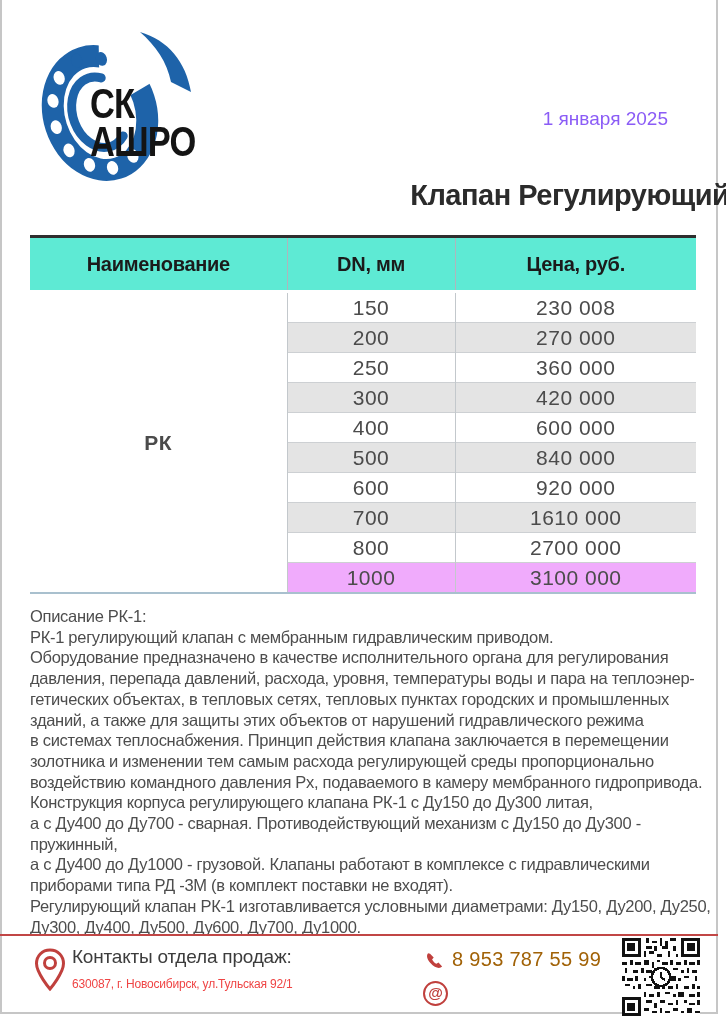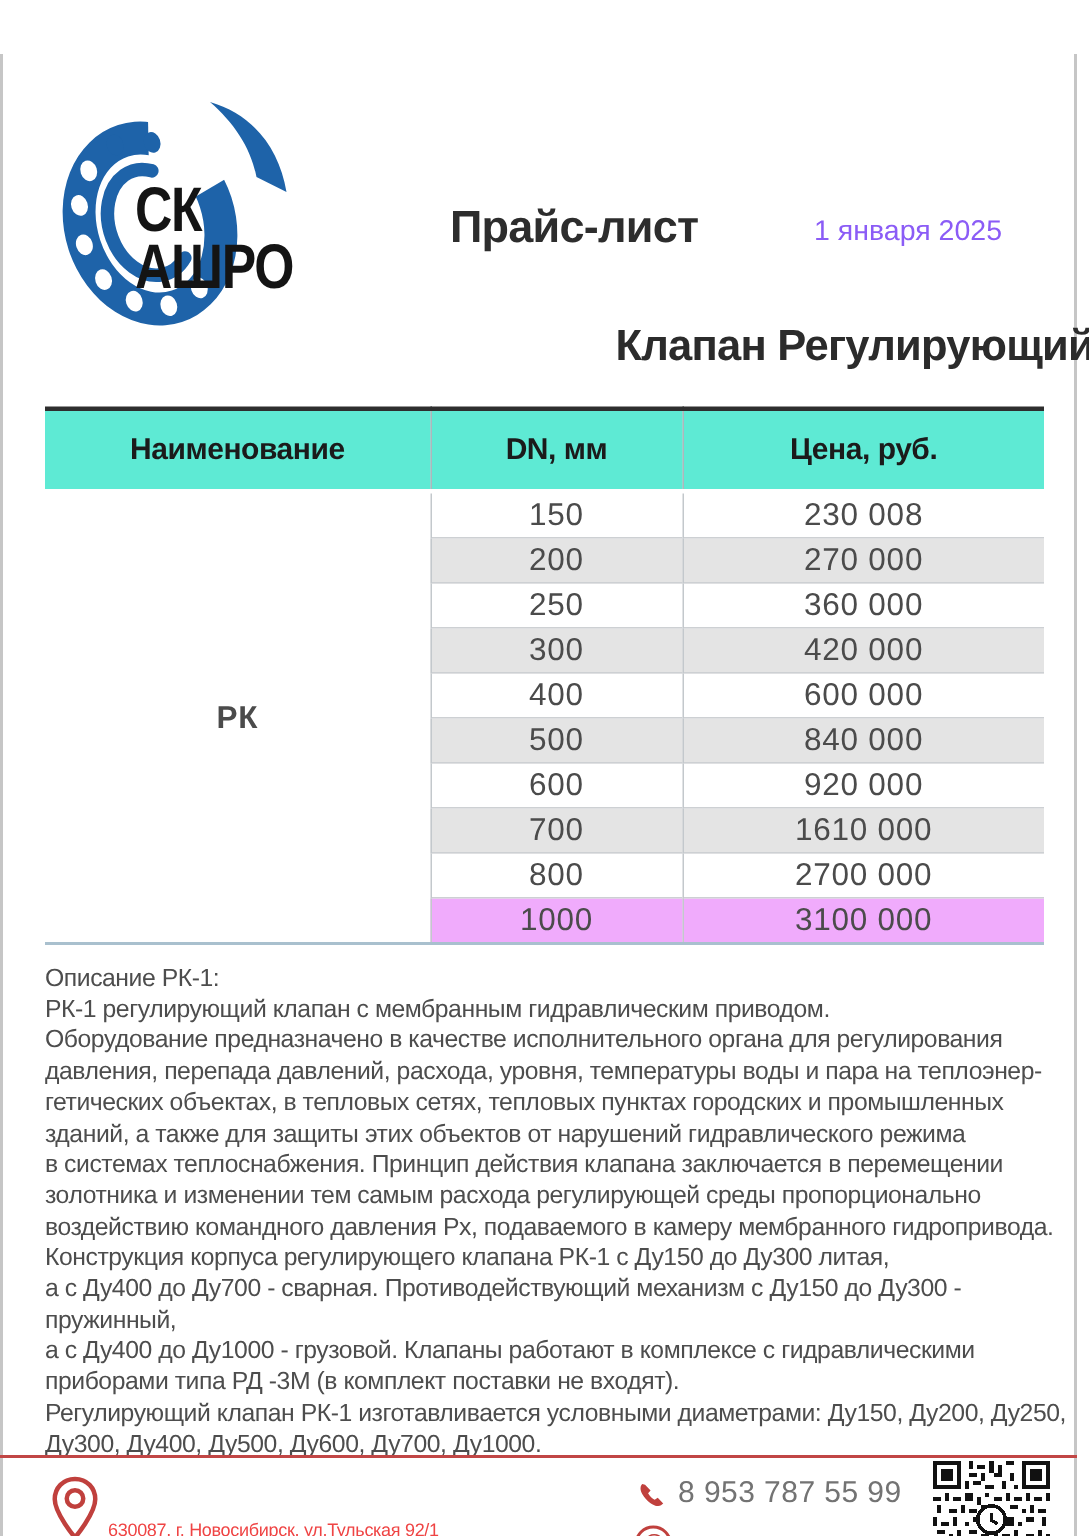--- a/index.html
+++ b/index.html
@@ -2,21 +2,21 @@
 <html><head>
 <meta charset="utf-8">
 <style>
   html,body{margin:0;padding:0;}
   body{
     width:726px;height:1024px;background:#ffffff;
     font-family:"Liberation Sans", sans-serif;
     position:relative;overflow:hidden;
     -webkit-font-smoothing:antialiased;
   }
-  .page{position:absolute;inset:0;background:#fff;margin-top:36px;}
+  .page{position:absolute;inset:0;background:#fff;}
   .edge{position:absolute;background:#c6c6c6;}
   .edge-left{left:0;top:0;width:2px;height:1014px;}
   .edge-right{left:716px;top:0;width:2px;height:1014px;}
   .edge-bottom{left:0;top:1012px;width:718px;height:2px;}
 
   
   .logo{position:absolute;left:28px;top:18px;width:205px;height:165px;}
   .logo svg{position:absolute;left:0;top:0;}
   .logo-text{position:absolute;color:#141414;font-weight:bold;
     transform:scaleX(.82);transform-origin:left center;letter-spacing:-1px;}
@@ -55,21 +55,21 @@
   .description{position:absolute;left:30px;top:606px;width:692px;
     font-size:16.5px;line-height:20.7px;color:#4d4d4d;letter-spacing:-0.3px;
     white-space:pre-line;}
 
   
   .footer-line{position:absolute;left:0;top:934px;width:718px;height:2px;background:#c14645;}
   .pin-icon{position:absolute;left:32px;top:947px;}
   .contacts-label{position:absolute;left:72px;top:946px;font-size:19px;color:#3c3c3c;letter-spacing:-0.2px;}
   .contacts-address{position:absolute;left:72px;top:977px;font-size:12px;color:#ef4444;letter-spacing:-0.2px;}
   .phone-icon{position:absolute;left:424px;top:951px;}
-  .phone-text{position:absolute;left:452px;top:948px;font-size:20px;color:#737373;letter-spacing:0.3px;}
+  .phone-text{position:absolute;left:452px;top:948px;font-size:20px;color:#a16207;letter-spacing:0.3px;}
   .at-icon{position:absolute;left:423px;top:981px;width:21px;height:21px;border:2px solid #c0403d;
     border-radius:50%;color:#c0403d;font-size:15px;font-weight:bold;line-height:20px;text-align:center;}
   .email-text{position:absolute;left:452px;top:980px;font-size:20px;color:#4a4a4a;letter-spacing:-0.2px;}
   .qr{position:absolute;left:622px;top:938px;width:78px;height:78px;}
 </style>
 </head>
 <body>
 
 <div class="page">
 
@@ -97,21 +97,20 @@
 
         <path d="M84,62 A27,36 0 1,0 87,124" fill="none" stroke="#1e63a9" stroke-width="9" stroke-linecap="round"></path>
       </g>
 
       <path d="M112,14 C140,22 158,44 163,74 L143,64 C139,44 128,28 112,14 Z" fill="#1e63a9"></path>
     </svg>
     <div class="logo-text logo-line1">СК</div>
     <div class="logo-text logo-line2">АШРО</div>
   </div>
 
-  <div class="doc-kind">Прайс-лист</div>
   <div class="doc-date">1 января 2025</div>
   <div class="product-title">Клапан Регулирующий РК</div>
 
   <div class="price-table-wrap">
     <table class="price">
       <colgroup>
           <col class="c1">
           <col class="c2">
           <col class="c3">
         </colgroup>
@@ -185,20 +184,21 @@
 Ду300, Ду400, Ду500, Ду600, Ду700, Ду1000.</div>
 
   <div class="footer-line"></div>
 
   <div class="pin-icon">
     <svg width="36" height="46" viewBox="0 0 36 46">
       <path d="M18,3 C10,3 4.5,9 4.5,16.5 C4.5,26 18,42 18,42 C18,42 31.5,26 31.5,16.5 C31.5,9 26,3 18,3 Z" fill="none" stroke="#c0403d" stroke-width="3"></path>
       <circle cx="18" cy="16" r="5.5" fill="none" stroke="#c0403d" stroke-width="3"></circle>
     </svg>
   </div>
+  <div class="contacts-label">Контакты отдела продаж:</div>
   <div class="contacts-address">630087, г. Новосибирск, ул.Тульская 92/1</div>
 
   <div class="phone-icon">
     <svg width="22" height="22" viewBox="0 0 24 24">
       <path d="M4.5,2.5 C2.5,4.5 2.8,8.5 7,13.2 C11.2,17.9 15.8,19.5 18.2,18 L19.8,16.8 L15.8,12.5 L13.6,14 C12,13.3 9.8,11.2 8.8,9.2 L10.6,7.2 L6.6,3 Z" fill="#c0403d"></path>
     </svg>
   </div>
   <div class="phone-text">8 953 787 55 99</div>
 
   <div class="at-icon">@</div>

